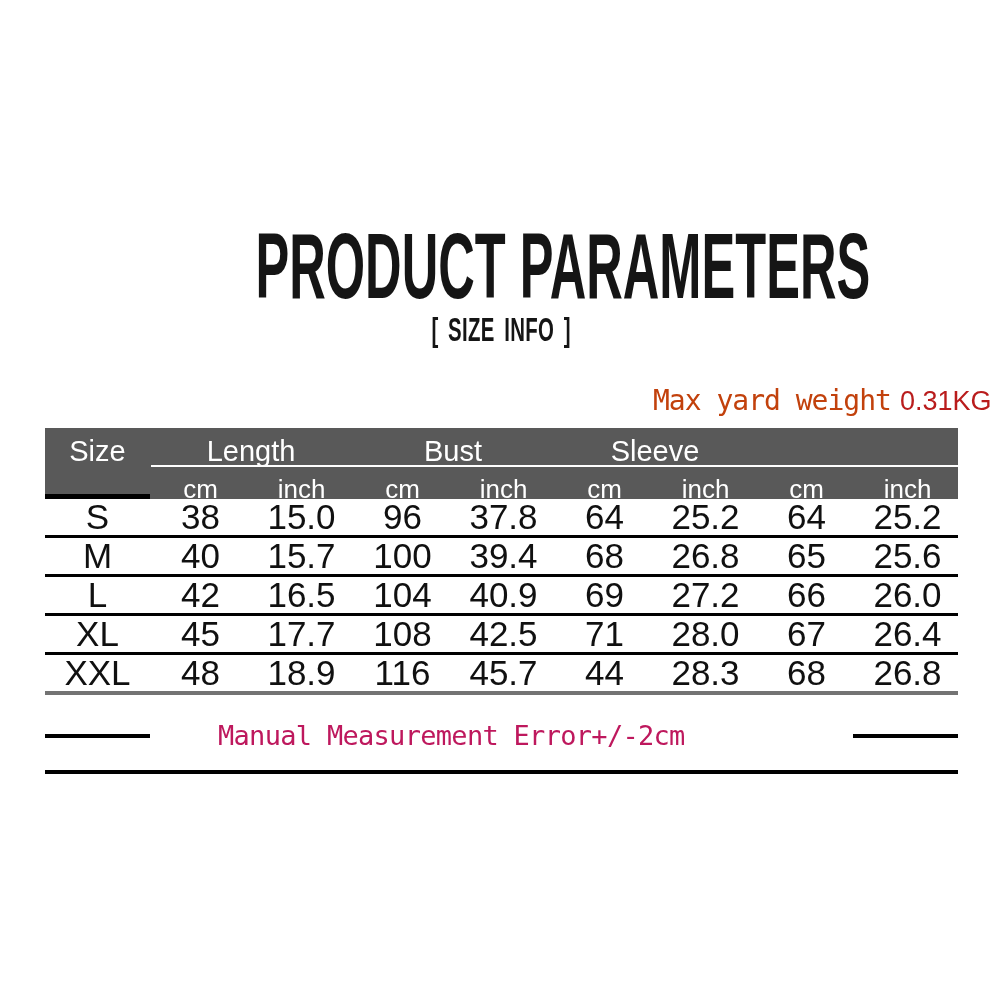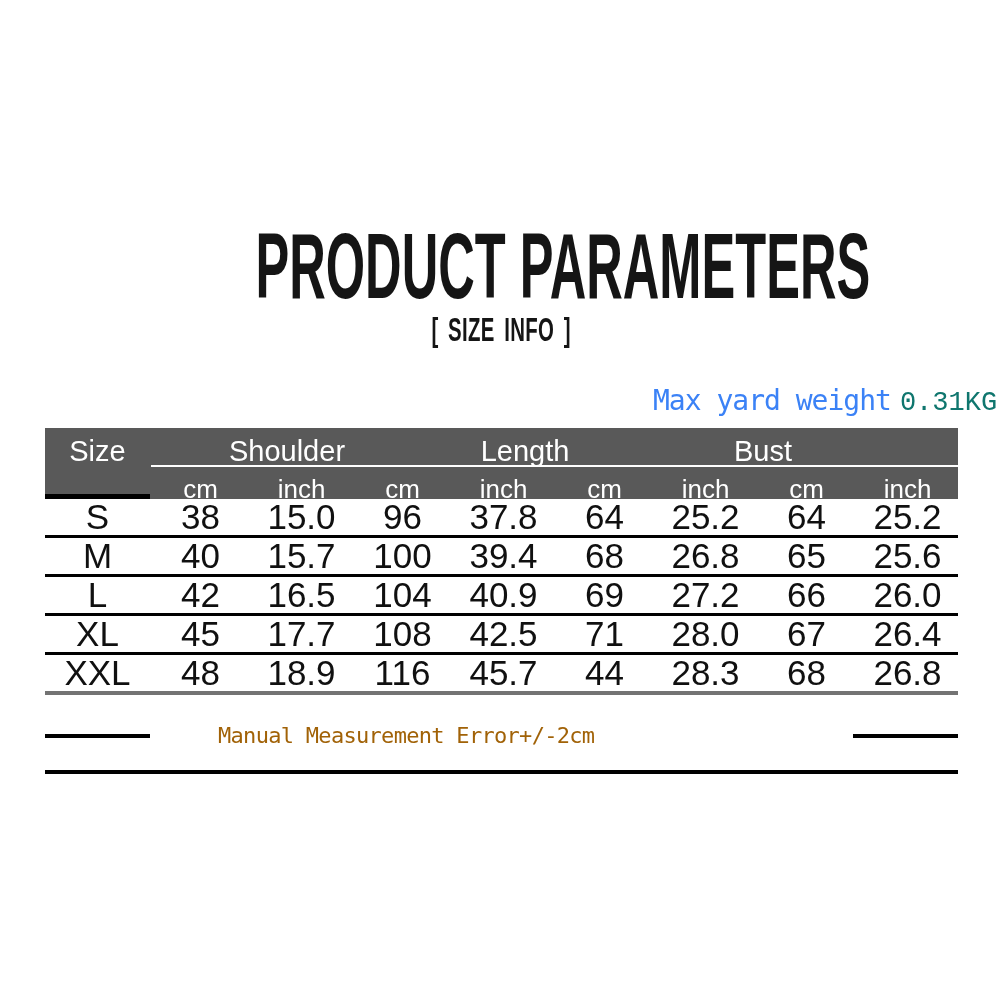--- a/index.html
+++ b/index.html
@@ -62,27 +62,27 @@
     left: 653px;
     display: flex;
     align-items: baseline;
     gap: 9px;
     white-space: nowrap;
   }
   .mw-label {
     font-family: "DejaVu Sans Mono", monospace;
     font-size: 28px;
     letter-spacing: -1px;
-    color: #3b82f6;
+    color: #c2410c;
     line-height: 34px;
   }
   .mw-value {
-    font-family: Liberation Mono, monospace;
+    font-family: Liberation Sans, sans-serif;
     font-size: 27px;
-    color: #0f766e;
+    color: #b91c1c;
     line-height: 34px;
   }
 
   
   .size-table {
     position: absolute;
     left: 45px;
     top: 428px;
     width: 913px;
   }
@@ -90,21 +90,20 @@
     position: relative;
     width: 913px;
     height: 71px;
     background: #595959;
     color: #ffffff;
   }
   .h-row1 {
     display: grid;
     grid-template-columns: 105px repeat(4, 202px);
     height: 38px;
-    gap: 36px;
   }
   .h-row1 > div {
     display: flex;
     align-items: center;
     justify-content: center;
     font-size: 29px;
     line-height: 38px;
     padding-top: 4px;
   }
   .h-row2 {
@@ -160,24 +159,24 @@
     height: 4px;
     background: #000000;
   }
   .f-dash.left  { left: 45px;  width: 105px; }
   .f-dash.right { left: 853px; width: 105px; }
   .f-note {
     position: absolute;
     left: 218px;
     top: 720px;
     font-family: "DejaVu Sans Mono", monospace;
-    font-size: 22px;
+    font-size: 27px;
     letter-spacing: -0.7px;
     line-height: 32px;
-    color: #a16207;
+    color: #be185d;
     white-space: nowrap;
   }
   .f-bottomline {
     position: absolute;
     left: 45px;
     top: 770px;
     width: 913px;
     height: 4px;
     background: #000000;
   }
@@ -193,21 +192,20 @@
 
   <div class="max-weight">
     <span class="mw-label">Max yard weight</span>
     <span class="mw-value">0.31KG</span>
   </div>
 
   <div class="size-table">
     <div class="thead">
       <div class="h-row1">
         <div>Size</div>
-        <div>Shoulder</div>
         <div>Length</div>
         <div>Bust</div>
         <div>Sleeve</div>
       </div>
       <div class="h-row2">
         <div></div>
         <div>cm</div>
         <div>inch</div>
         <div>cm</div>
         <div>inch</div>

